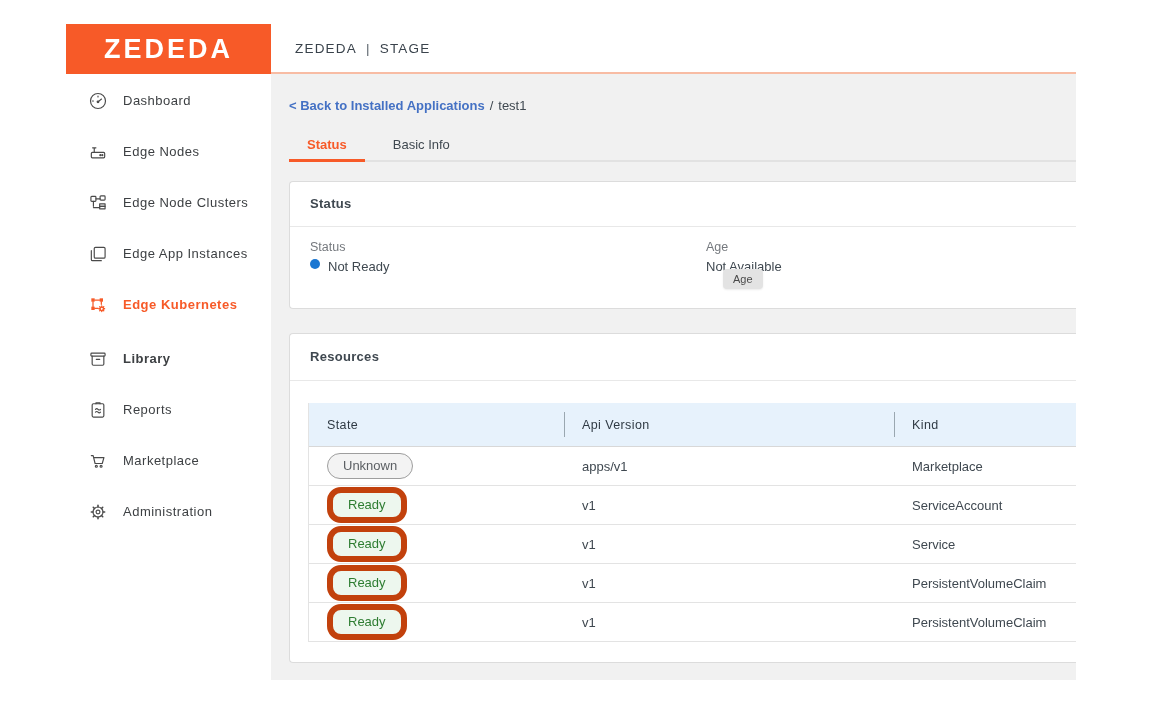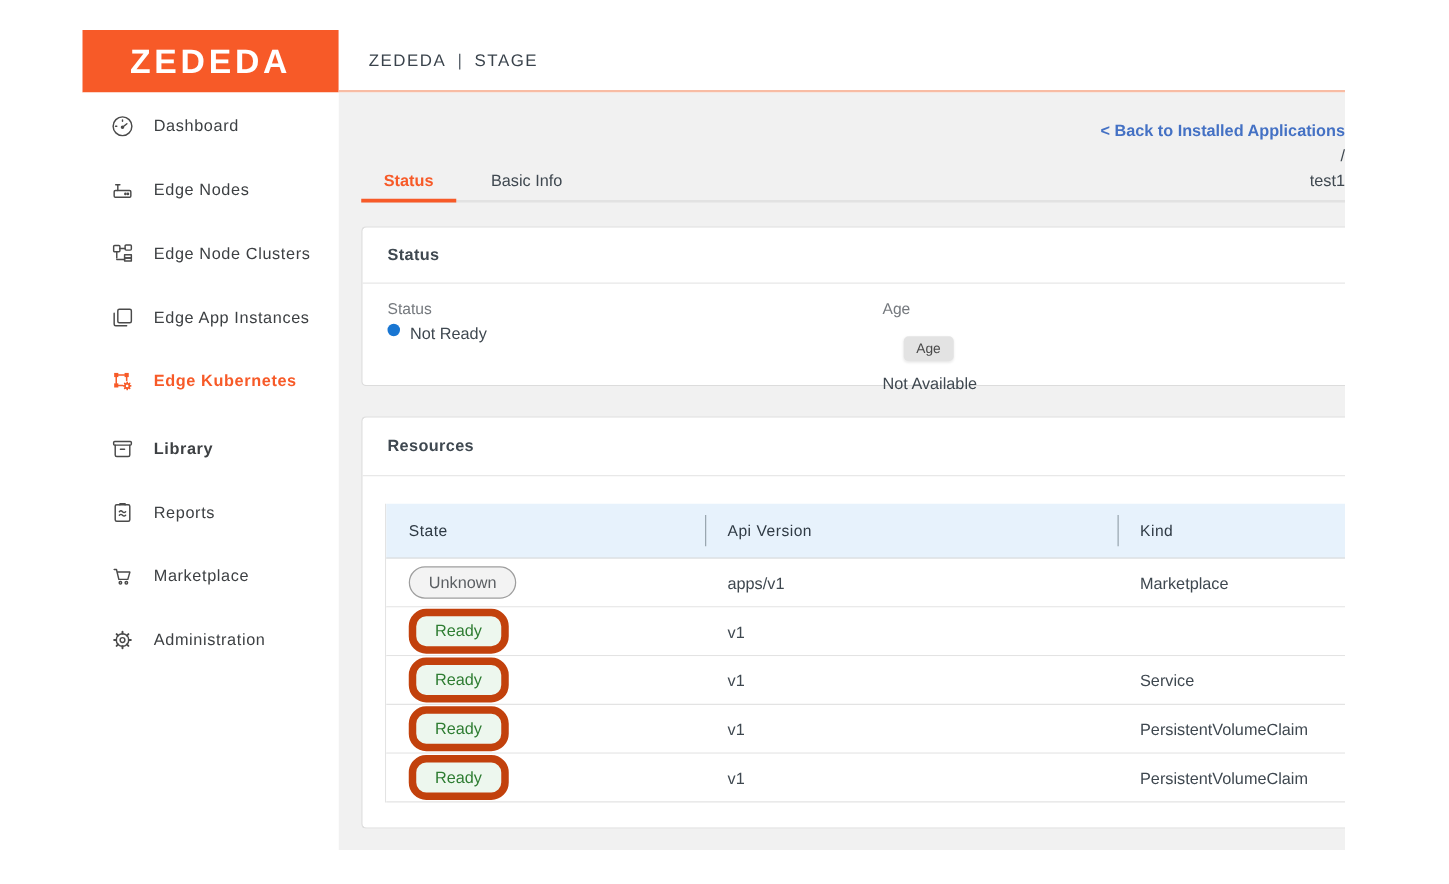--- a/index.html
+++ b/index.html
@@ -37,21 +37,21 @@
   .nav-item.active{color:var(--orange,#F75A28);}
   .nav-item.active .icon{color:var(--orange,#F75A28);}
   .nav-item.active .label{font-weight:700;}
 
   .main{
     flex:1;background:#F1F1F1;box-sizing:border-box;
     padding:23px 0 0 18px;overflow:hidden;position:relative;
   }
 
   
-  .breadcrumb{font-size:13px;height:16px;display:flex;align-items:flex-end;gap:5px;flex-direction:column;}
+  .breadcrumb{font-size:13px;height:16px;display:flex;align-items:center;gap:5px;}
   .breadcrumb a{color:var(--link,#4471C4);font-weight:600;text-decoration:none;cursor:pointer;}
   .breadcrumb .crumb-sep,.breadcrumb .crumb-current{color:#3F4850;}
 
   
   .tabs{margin-top:17px;display:flex;border-bottom:2px solid #E2E2E2;height:32px;box-sizing:border-box;}
   .tab{
     padding:0 18px;font-size:13px;color:#3F4850;display:flex;align-items:center;
     cursor:pointer;margin-bottom:-2px;border-bottom:3px solid transparent;height:32px;box-sizing:border-box;
   }
   .tab.active{color:var(--orange,#F75A28);font-weight:700;border-bottom-color:var(--orange,#F75A28);}
@@ -66,21 +66,21 @@
   .card-resources{margin-top:24px;height:330px;}
   .card-header{
     height:44px;line-height:44px;padding:0 20px;border-bottom:1px solid #E8E8E8;
     font-size:13px;font-weight:700;color:#3F4850;letter-spacing:.3px;
   }
   .card-resources .card-header{height:46px;line-height:46px;}
 
   .status-body{display:flex;padding:13px 20px;}
   .field{display:flex;flex-direction:column;}
   .field-status{width:396px;flex:0 0 396px;}
-  .field-age{position:relative;gap:40px;}
+  .field-age{position:relative;}
   .field .flabel{font-size:12.5px;color:#75797E;margin-bottom:5px;}
   .field .fvalue{font-size:13px;color:#3F4850;display:flex;align-items:flex-start;}
   .dot{width:10px;height:10px;border-radius:50%;background:var(--dot,#1976D2);margin-right:8px;flex:0 0 10px;}
   .tooltip{
     position:absolute;left:17px;top:29px;background:#E3E3E3;color:#4A4A4A;
     font-size:11px;padding:4px 10px;border-radius:4px;z-index:5;
     box-shadow:0 1px 2px rgba(0,0,0,.08);
   }
 
   
@@ -275,20 +275,21 @@
               </div>
             <div class="tcell">apps/v1</div>
             <div class="tcell">Marketplace</div>
           </div>
 
           <div class="trow tbody-row">
             <div class="tcell">
                 <span class="badge badge--ready">Ready</span>
               </div>
             <div class="tcell">v1</div>
+            <div class="tcell">ServiceAccount</div>
           </div>
 
           <div class="trow tbody-row">
             <div class="tcell">
                 <span class="badge badge--ready">Ready</span>
               </div>
             <div class="tcell">v1</div>
             <div class="tcell">Service</div>
           </div>
 

